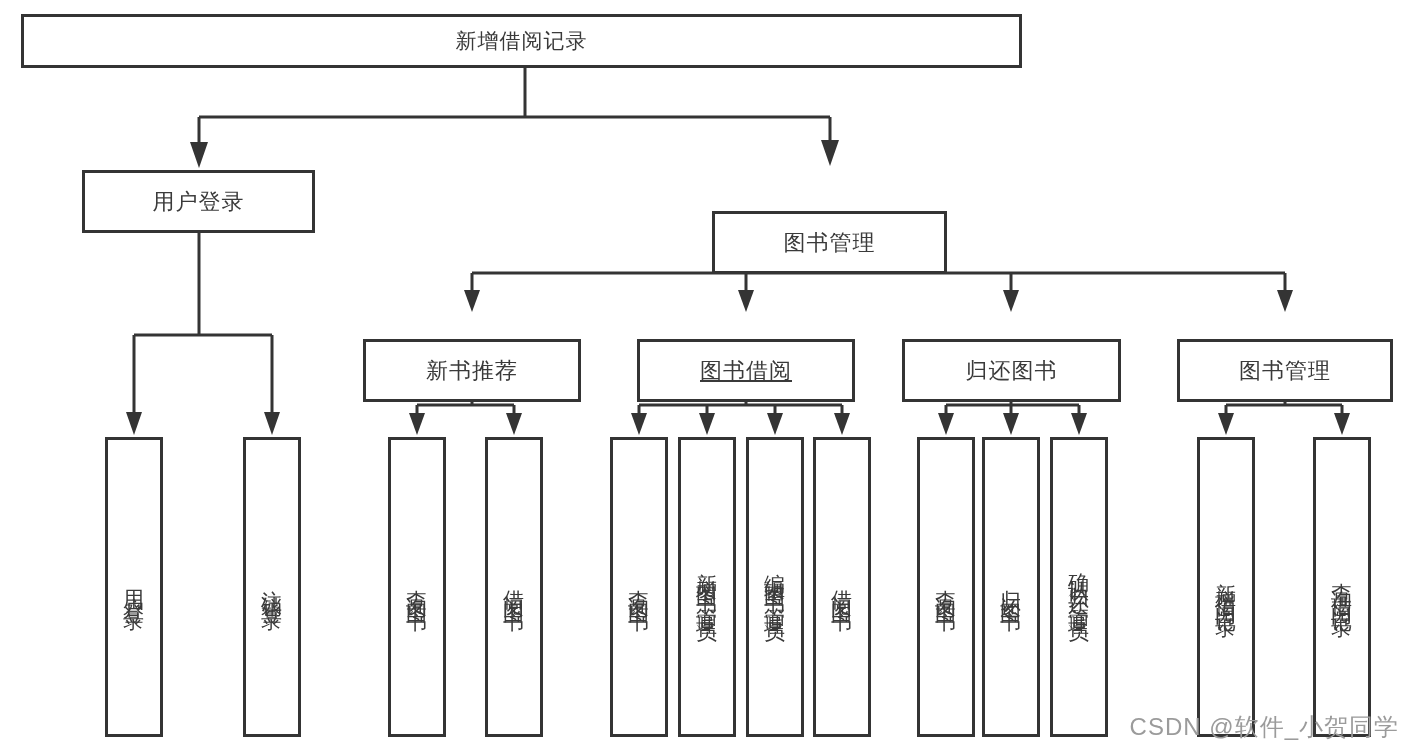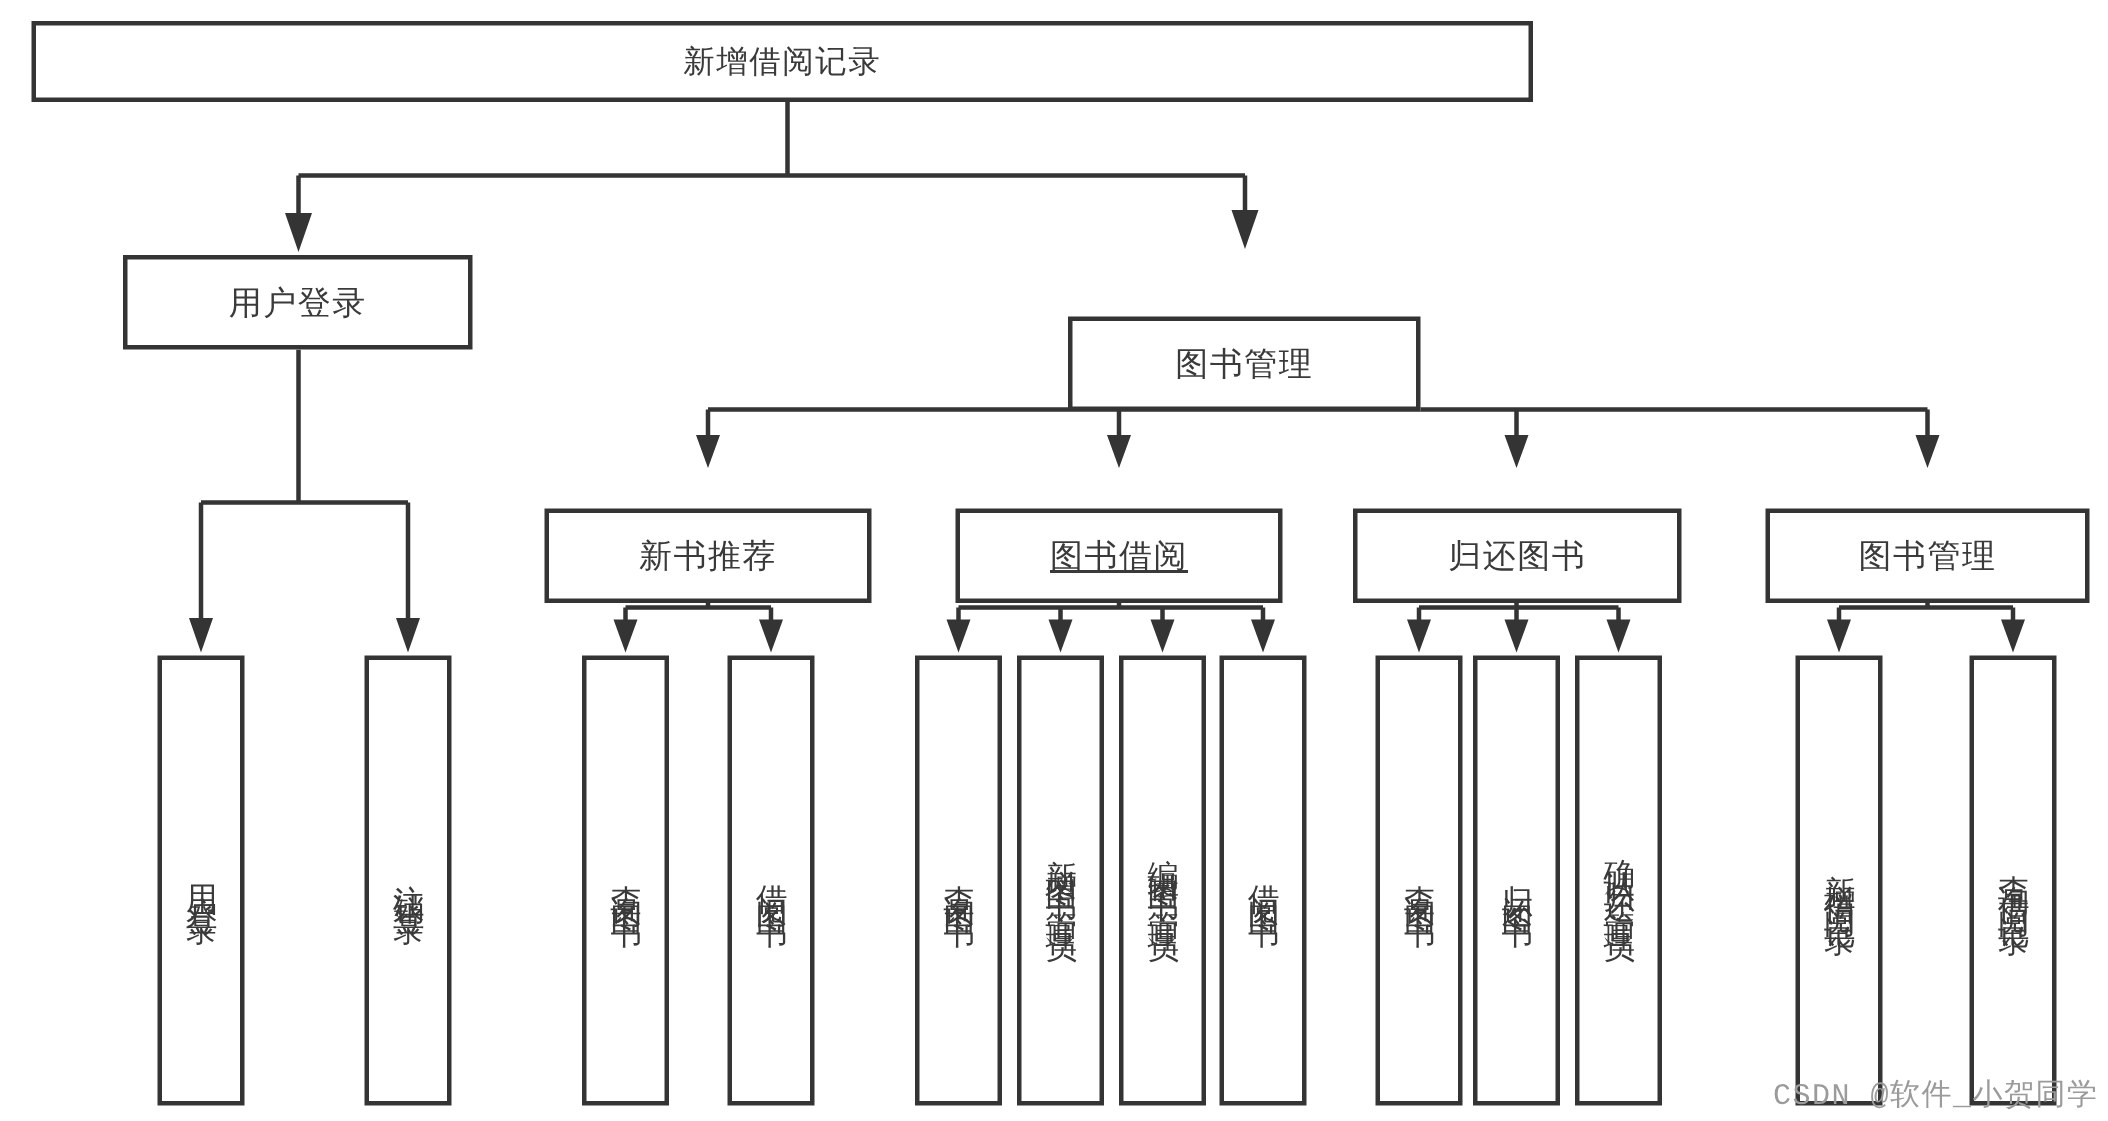--- a/index.html
+++ b/index.html
@@ -37,25 +37,24 @@
     writing-mode:vertical-rl;
     text-orientation:mixed;
     font-size:21px;
     letter-spacing:7px;
     line-height:1;
     white-space:nowrap;
   }
   .watermark{
     position:absolute;
     right:6px;bottom:4px;
-    font-size:20px;
+    font-size:24px;
     color:var(--wm);
     letter-spacing:1px;
     z-index:5;
-    font-family:Liberation Mono, monospace;
   }
 </style>
 </head>
 <body>
 
 <div class="canvas">
 
   <svg class="lines" viewBox="0 0 1405 747" aria-hidden="true">
 
     <path d="M525,68 V117 M199,117 H830 M199,117 V150 M830,117 V148"></path>

